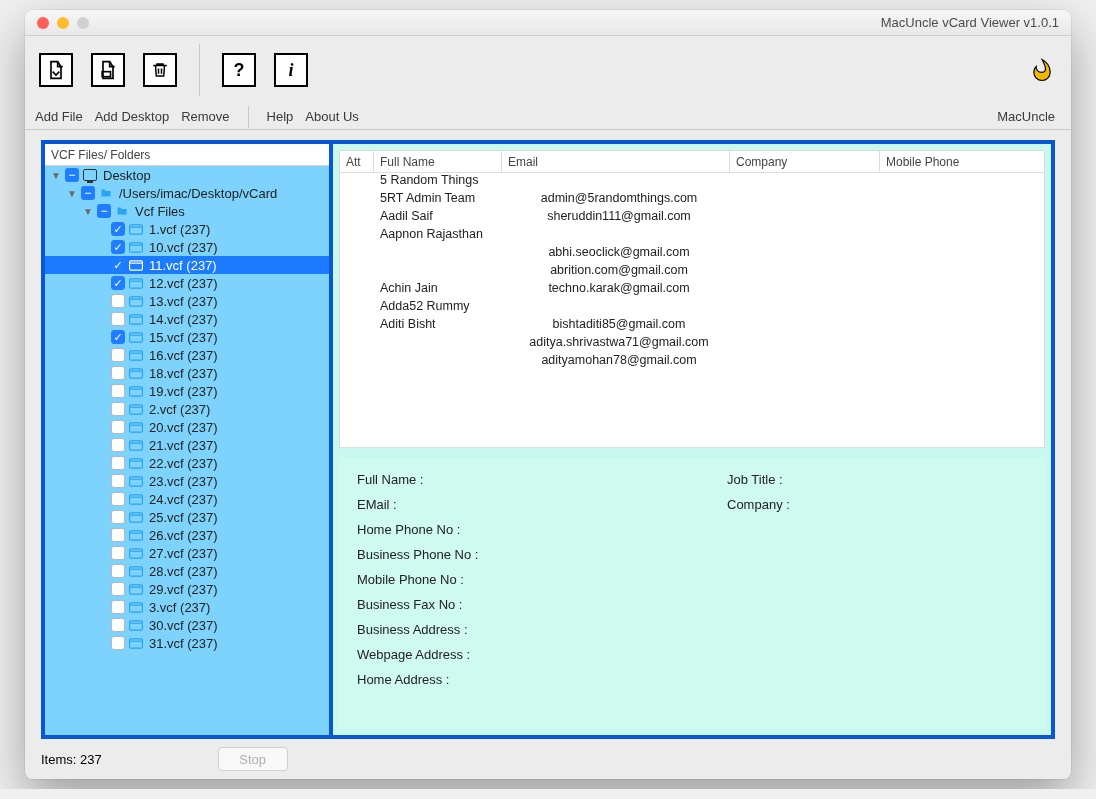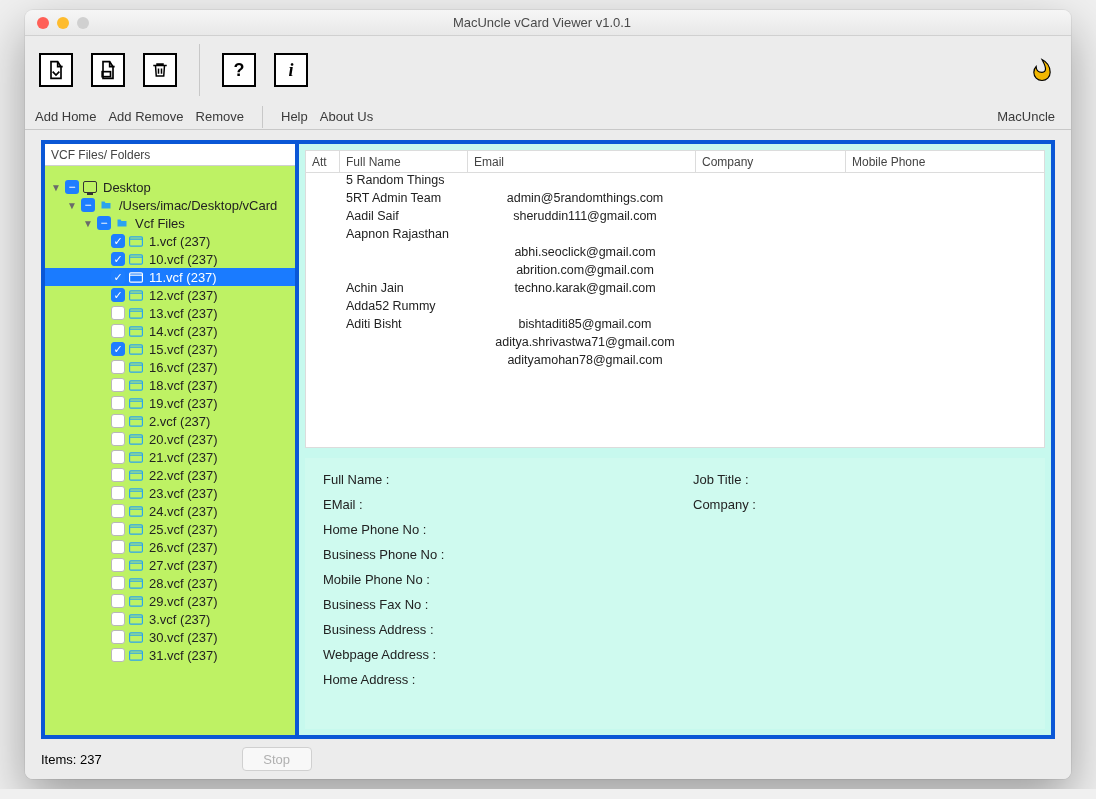--- a/index.html
+++ b/index.html
@@ -27,21 +27,21 @@
     height: 26px;
     background: linear-gradient(#f6f6f6,#e8e8e8);
     display: flex;
     align-items: center;
     position: relative;
     border-bottom: 1px solid #d0d0d0;
   }
   .traffic { display:flex; gap:8px; padding-left:12px; }
   .dot { width:12px; height:12px; border-radius:50%; }
   .dot.red{background:#ff5f57;} .dot.yellow{background:#febc2e;} .dot.gray{background:#d0d0d0;}
-  .title { position:absolute; left:0; right:12px; text-align:center; font-size:13px; color:#4a4a4a; }
+  .title { position:absolute; left:0; right:12px; text-align:right; font-size:13px; color:#4a4a4a; }
   
   .toolbar {
     height: 68px;
     display:flex;
     align-items:center;
     padding: 0 14px;
     background:#ececec;
   }
   .tool-group { display:flex; gap:18px; }
   .tool-btn {
@@ -71,25 +71,24 @@
   .main {
     flex:1;
     padding: 10px 16px 0 16px;
     display:flex;
     gap:0;
   }
   .blue-border {
     border:4px solid #0a57d6;
   }
   .left-panel {
-    width: 258px;
-    background:#bef264;
+    width: 292px;
+    background:#7dd3fc;
     display:flex;
     flex-direction:column;
-    gap:12px;
   }
   .left-header {
     height:22px;
     background:#fff;
     border-bottom:1px solid #d0d0d0;
     padding-left:6px;
     font-size:12px;
     color:#444;
     display:flex; align-items:center;
   }
@@ -193,21 +192,21 @@
     padding: 0 16px;
     gap:20px;
   }
   .stop-btn {
     width:70px; height:24px;
     border:1px solid #d0d0d0;
     background:#f8f8f8;
     border-radius:4px;
     color:#b0b0b0;
     font-size:13px;
-    margin-left: 120px;
+    margin-left: 96px;
   }
   svg { display:block; }
 </style>
 </head>
 <body>
 
 <div class="window">
 
   <div class="titlebar">
     <div class="traffic">
@@ -256,22 +255,22 @@
       </div>
     </div>
     <div class="logo-right">
       <svg width="28" height="28" viewBox="0 0 24 24">
           <path d="M12 3c4 2 7 6 7 11 0 4-3 7-7 7s-7-3-7-7c0-2 1-4 2-5 0 3 2 5 5 5 2 0 3-1 3-3 0-3-2-6-3-8z" fill="#f2b700" stroke="#000" stroke-width="1"></path>
         </svg>
     </div>
   </div>
 
   <div class="toolbar-labels">
-    <span class="lbl">Add Home</span>
-    <span class="lbl">Add Remove</span>
+    <span class="lbl">Add File</span>
+    <span class="lbl">Add Desktop</span>
     <span class="lbl">Remove</span>
     <span class="sep2"></span>
     <span class="lbl">Help</span>
     <span class="lbl">About Us</span>
     <span class="lbl right">MacUncle</span>
   </div>
 
   <div class="main">
 
     <div class="left-panel blue-border">

